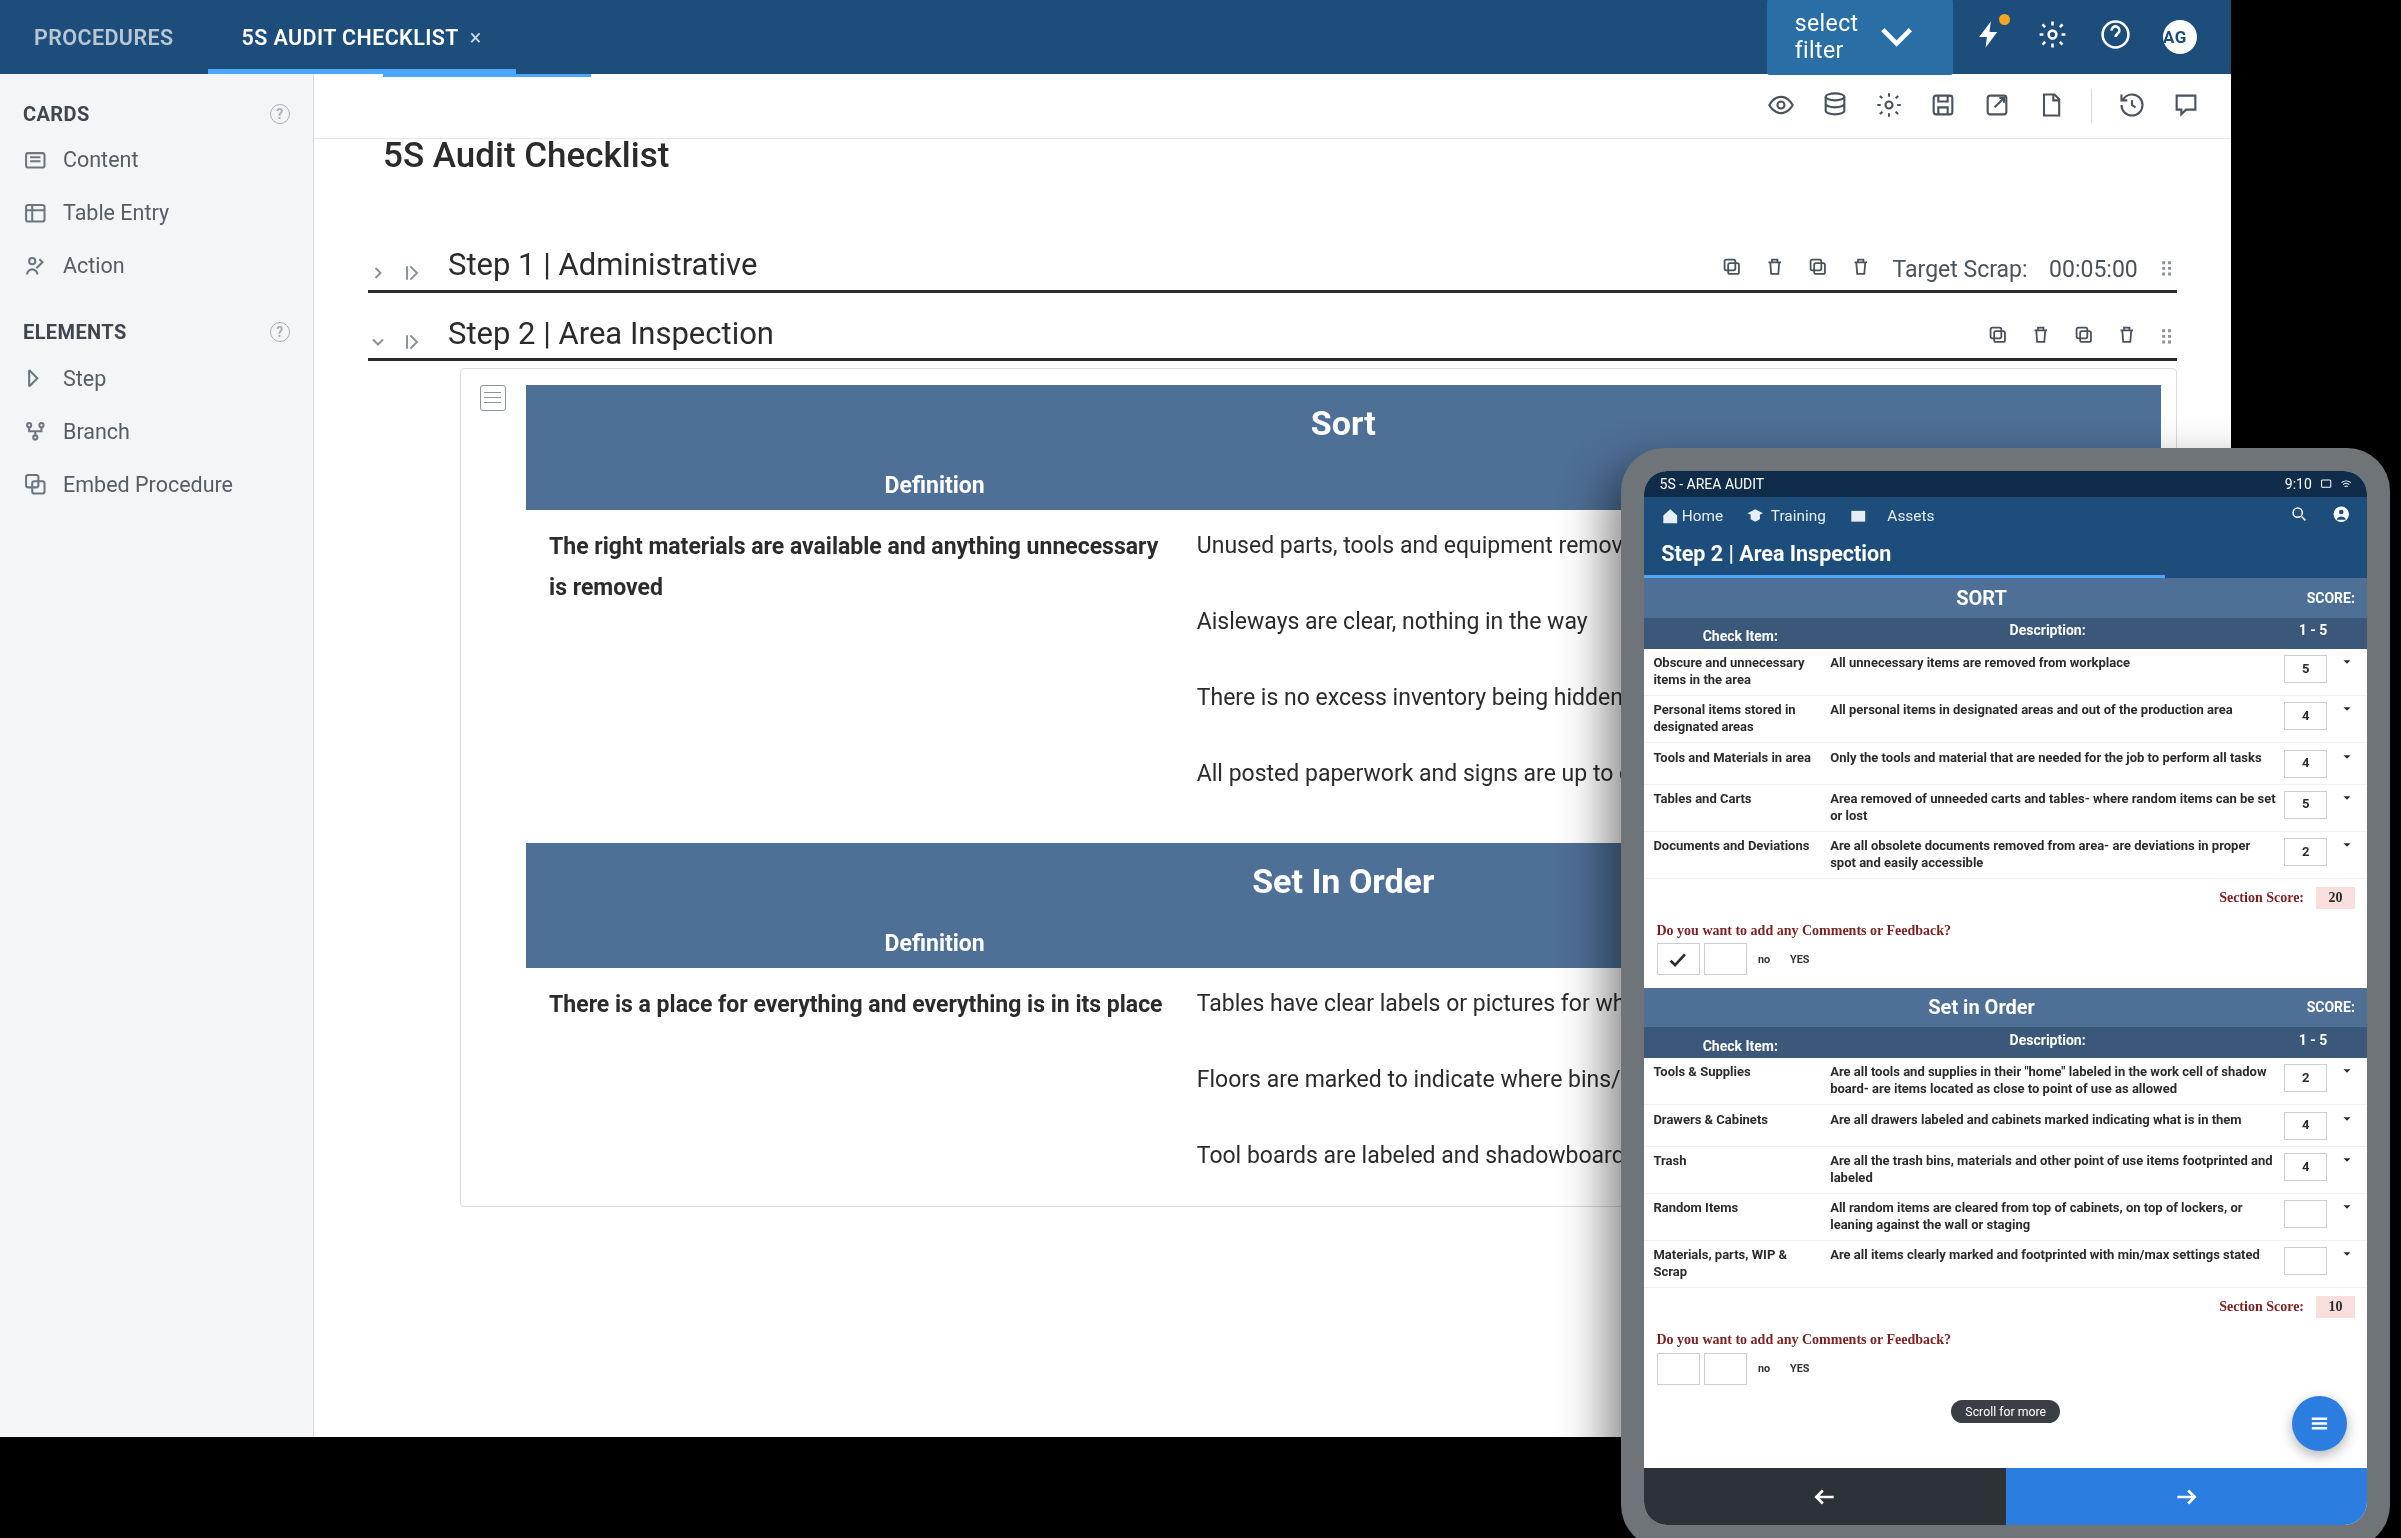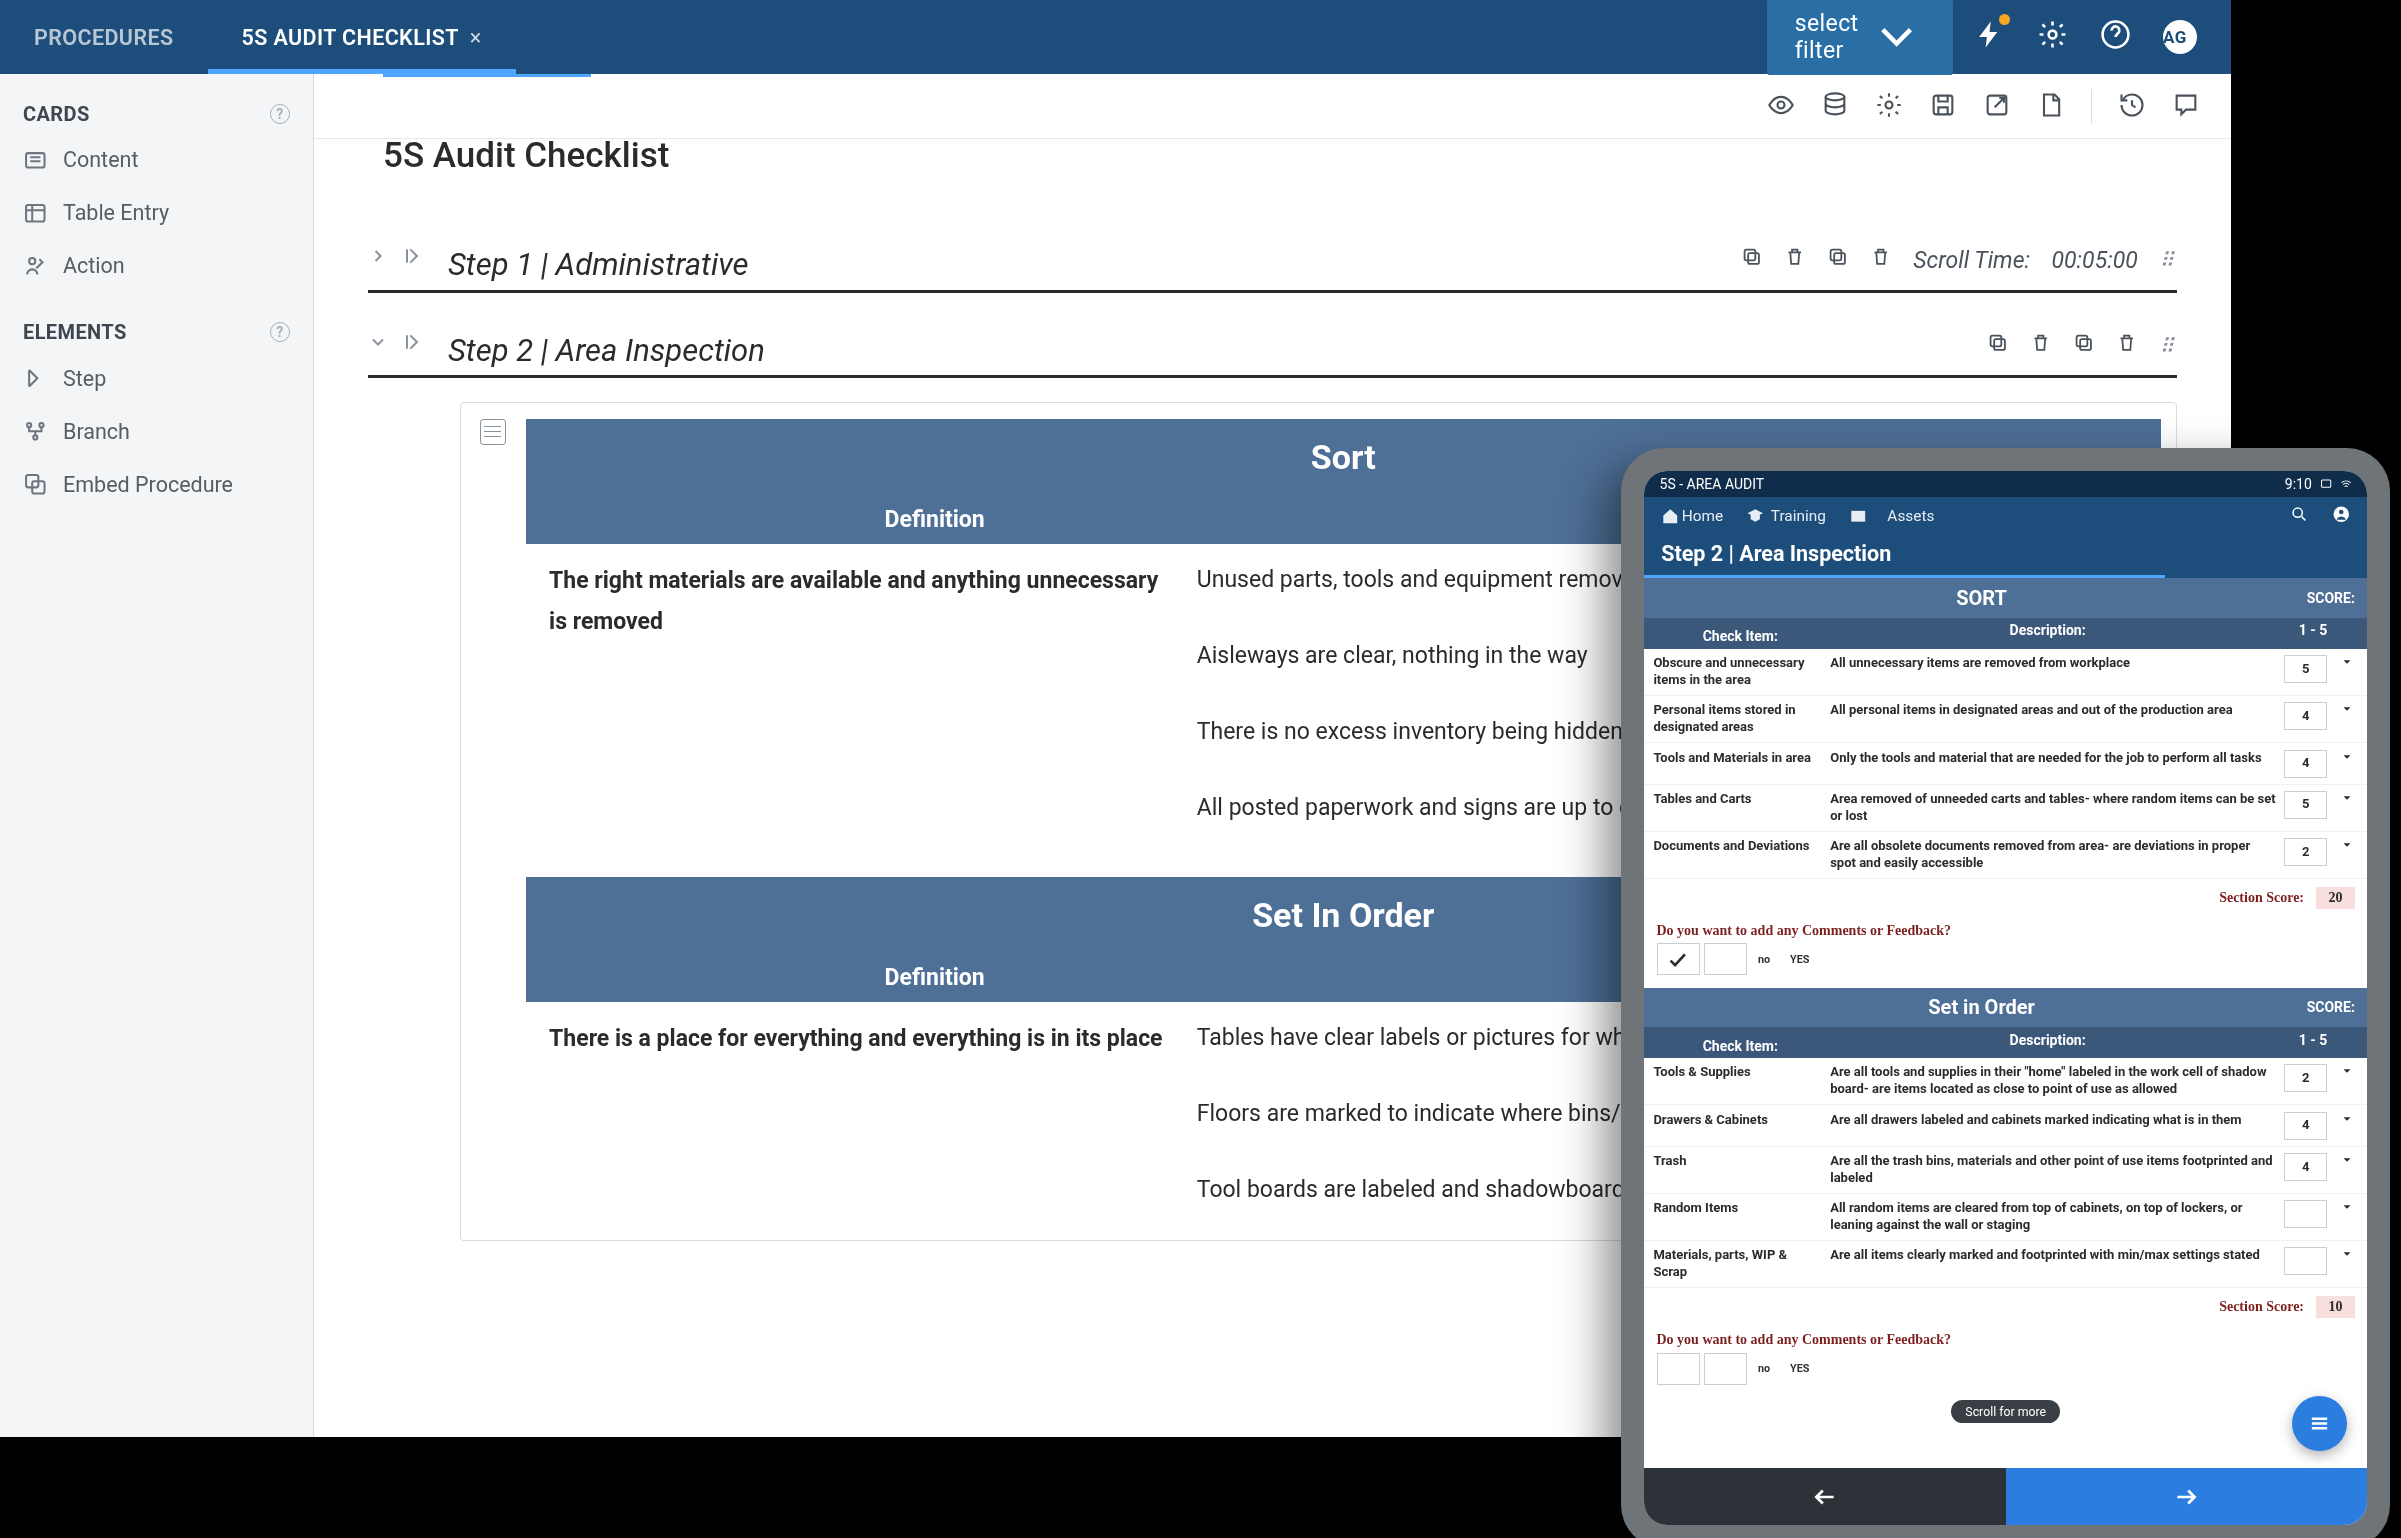--- a/index.html
+++ b/index.html
@@ -141,26 +141,25 @@
   }
   .toolbar-icons{display:flex;align-items:center;gap:26px;}
   .toolbar-icons svg{width:28px;height:28px;fill:none;stroke:#4a525b;stroke-width:1.8;}
   .toolbar-divider{width:0.8px;height:34px;background:var(--border);}
   
   .content{
     flex:1;overflow:auto;
     padding:92px 54px 31px 54px;
   }
   .step-row{
-    display:flex;align-items:flex-start;
+    display:flex;align-items:flex-end;
     padding:15.4px 0 6.2px;
     border-bottom:3.1px solid #2b2b2b;
-    margin-bottom:24px;
+    margin-bottom:7px;
     position:relative;
-    font-style:italic;
   }
   .step-row .chevs{display:flex;align-items:center;gap:14px;margin-right:26px;}
   .step-row .chevs svg{width:20px;height:20px;fill:none;stroke:#8a929b;stroke-width:2.4;}
   .step-row .step-title{font-size:31px;font-weight:400;}
   .step-row .right{margin-left:auto;display:flex;align-items:center;gap:21.5px;color:#4a525b;font-size:23px;}
   .step-row .right svg{width:21.5px;height:21.5px;stroke:#4a525b;fill:none;stroke-width:2;}
   .step-row .dots{letter-spacing:3.1px;color:#8a929b;font-size:20px;}
   .card-area{
     margin-left:92px;margin-bottom:31px;
     background:#fff;border:0.8px solid var(--border);border-radius:4.6px;
@@ -462,21 +461,21 @@
             <div><svg viewBox="0 0 24 24">
                   <path d="M5 7h14M9 7V4h6v3M7 7l1 13h8l1-13"></path>
                 </svg></div>
             <div><svg viewBox="0 0 24 24">
                   <rect x="8" y="8" width="12" height="12" rx="2"></rect>
                   <rect x="4" y="4" width="12" height="12" rx="2"></rect>
                 </svg></div>
             <div><svg viewBox="0 0 24 24">
                   <path d="M5 7h14M9 7V4h6v3M7 7l1 13h8l1-13"></path>
                 </svg></div>
-            <span>Scroll Time:</span>
+            <span>Target Scrap:</span>
             <span>00:05:00</span>
             <div class="dots">⠿</div>
           </div>
         </div>
 
         <div class="step-row">
           <div class="chevs">
             <svg viewBox="0 0 24 24">
                 <path d="M6 9l6 6 6-6"></path>
               </svg>

